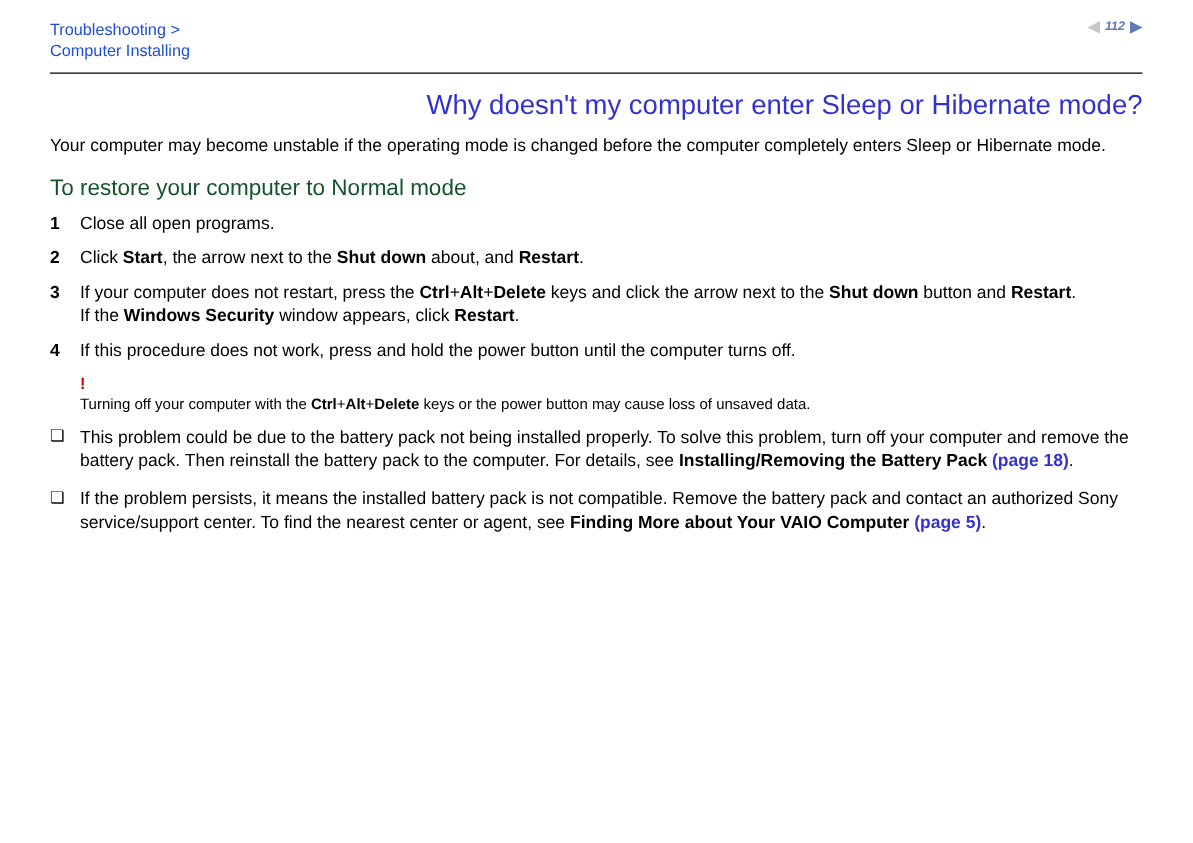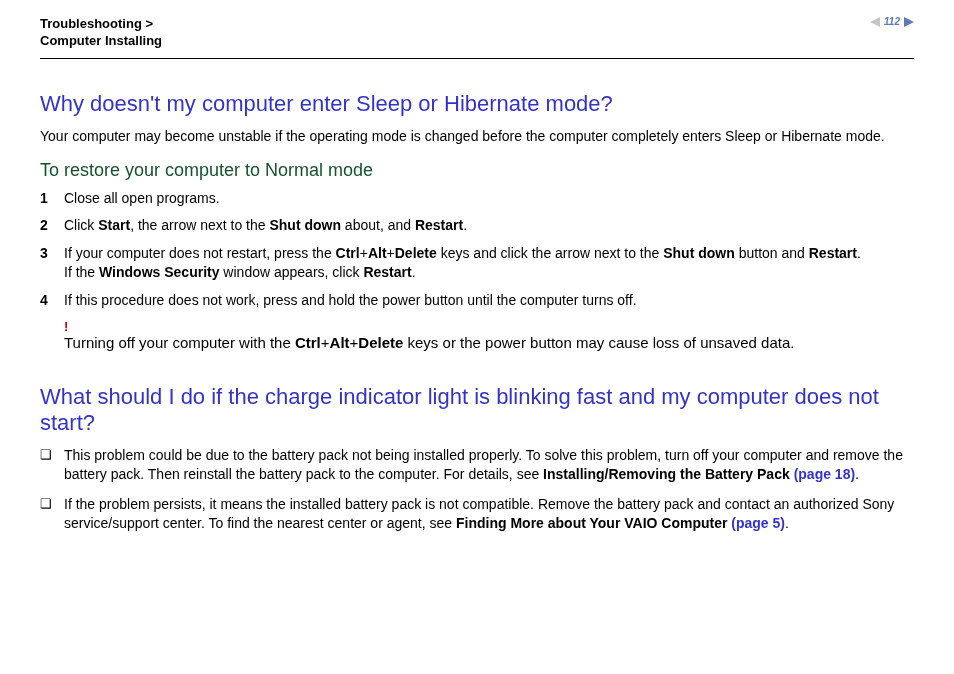--- a/index.html
+++ b/index.html
@@ -17,22 +17,22 @@
   }
   .header {
     display: flex;
     justify-content: space-between;
     align-items: flex-start;
     border-bottom: 1px solid #000;
     padding-bottom: 8px;
   }
   .breadcrumb {
     font-size: 13px;
-    font-weight: bold;
-    color: #000000;
+    font-weight: normal;
+    color: #1d4ed8;
     line-height: 1.3;
   }
   .pagenum-wrap {
     display: flex;
     align-items: center;
     gap: 4px;
   }
   .pagenum {
     font-size: 10px;
     font-weight: bold;
@@ -48,21 +48,22 @@
   .tri-left {
     border-right: 10px solid #c6c6c6;
   }
   .tri-right {
     border-left: 10px solid #6078b8;
   }
   h2 {
     color: #3333cc;
     font-weight: normal;
     font-size: 22px;
-    margin: 32px 0 10px 0;
+    margin: 12px 0 10px 0;
+    text-align: right;
   }
   .body-text {
     font-size: 14px;
     line-height: 1.35;
     margin: 0 0 10px 0;
   }
   .sub-heading {
     color: #14532d;
     font-size: 18px;
     margin: 14px 0 8px 0;
@@ -90,21 +91,21 @@
     padding-left: 24px;
     margin-bottom: 8px;
   }
   .warn-mark {
     color: #d00000;
     font-weight: bold;
     font-size: 13px;
     display: block;
   }
   .warn-text {
-    font-size: 15px;
+    font-size: 12px;
     font-family: Arial, Helvetica, sans-serif;
   }
   ul.bullets {
     list-style: none;
     padding: 0;
     margin: 6px 0 0 0;
   }
   ul.bullets li {
     display: flex;
     font-size: 14px;
@@ -159,21 +160,20 @@
       <span class="num">4</span>
       <span class="txt">If this procedure does not work, press and hold the power button until the computer turns off.</span>
     </li>
   </ol>
 
   <div class="warn">
     <span class="warn-mark">!</span>
     <span class="warn-text"><span>Turning off your computer with the </span><span class="bold">Ctrl</span><span>+</span><span class="bold">Alt</span><span>+</span><span class="bold">Delete</span><span> keys or the power button may cause loss of unsaved data.</span></span>
   </div>
 
-  <h2>What should I do if the charge indicator light is blinking fast and my computer does not start?</h2>
 
   <ul class="bullets">
     <li>
       <span class="square">❏</span>
       <span class="txt"><span>This problem could be due to the battery pack not being installed properly. To solve this problem, turn off your computer and remove the battery pack. Then reinstall the battery pack to the computer. For details, see </span><span class="bold">Installing/Removing the Battery Pack </span><span class="link">(page 18)</span><span>.</span></span>
     </li>
     <li>
       <span class="square">❏</span>
       <span class="txt"><span>If the problem persists, it means the installed battery pack is not compatible. Remove the battery pack and contact an authorized Sony service/support center. To find the nearest center or agent, see </span><span class="bold">Finding More about Your VAIO Computer </span><span class="link">(page 5)</span><span>.</span></span>
     </li>

